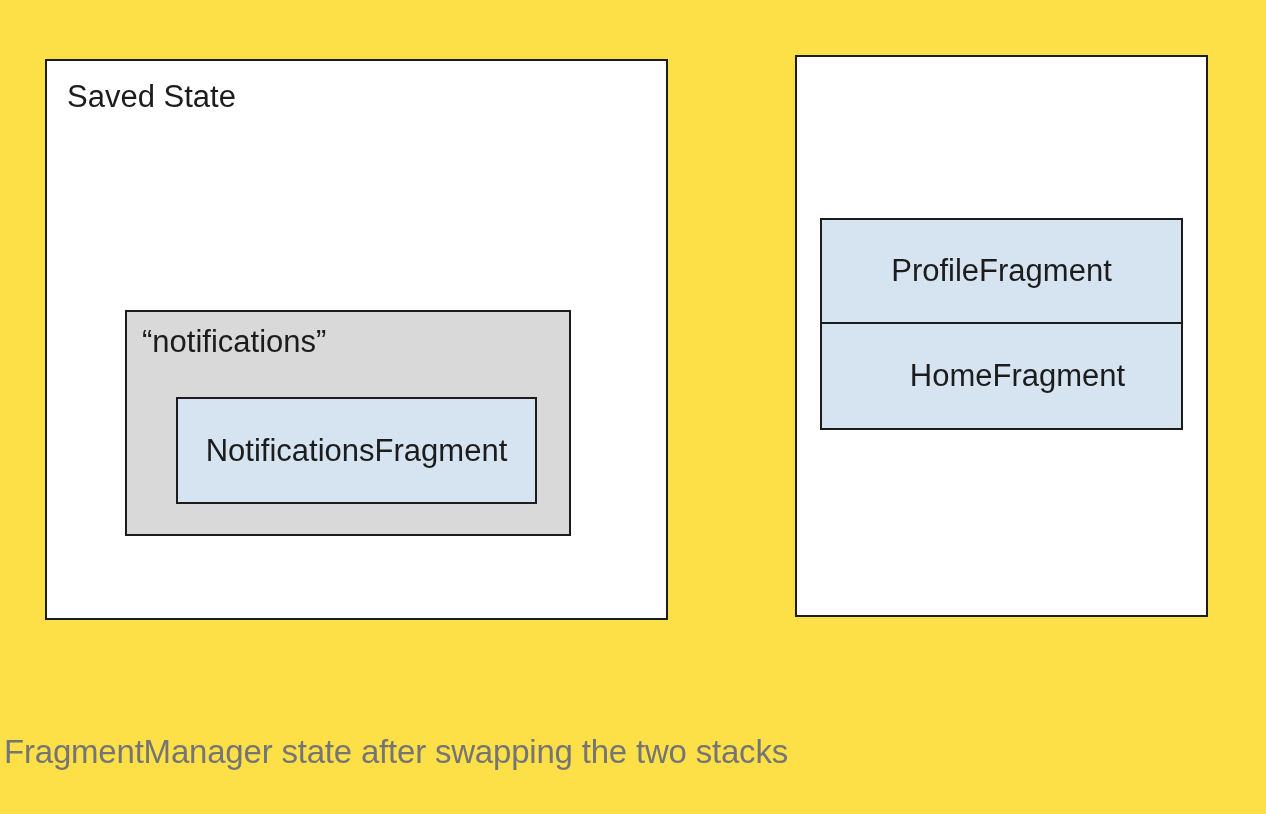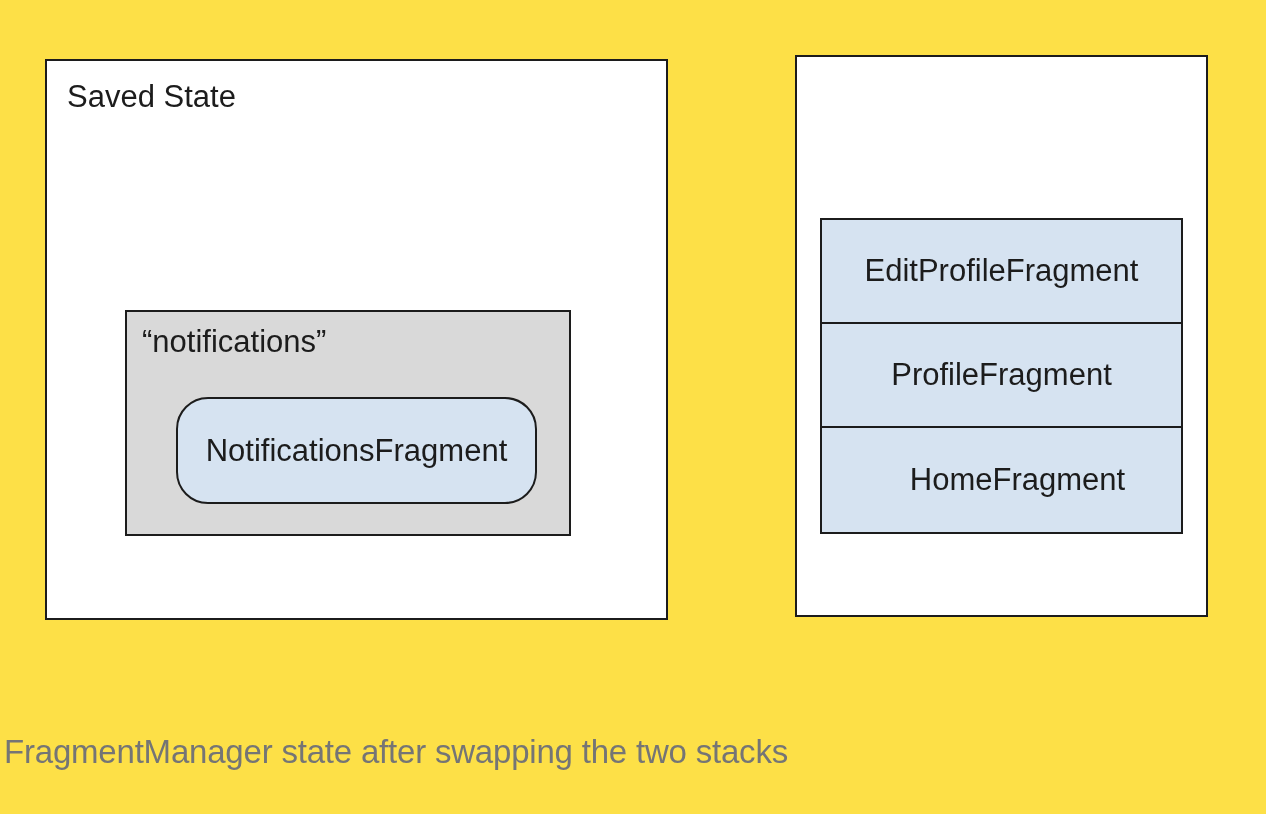--- a/index.html
+++ b/index.html
@@ -55,21 +55,20 @@
     font-size: 31px;
     color: #1c1c1c;
     text-align: center;
   }
   .saved-fragment {
     position: absolute;
     left: 49px;
     top: 85px;
     width: 361px;
     height: 107px;
-    border-radius: 32px;
   }
   .stack {
     position: absolute;
     left: 23px;
     top: 161px;
     width: 363px;
     border: 2px solid #1c1c1c;
   }
   .stack .fragment-box {
     border: none;
@@ -98,21 +97,20 @@
 
     <div class="state-entry">
       <div class="state-entry-key">“notifications”</div>
       <div class="fragment-box saved-fragment">NotificationsFragment</div>
     </div>
   </div>
 
   <div class="outer-box box-back-stack">
 
     <div class="stack">
-      <div class="fragment-box">EditProfileFragment</div>
       <div class="fragment-box">ProfileFragment</div>
       <div class="fragment-box">HomeFragment</div>
     </div>
   </div>
 
   <div class="caption">FragmentManager state after swapping the two stacks</div>
 
 </div>
 
 </body></html>

